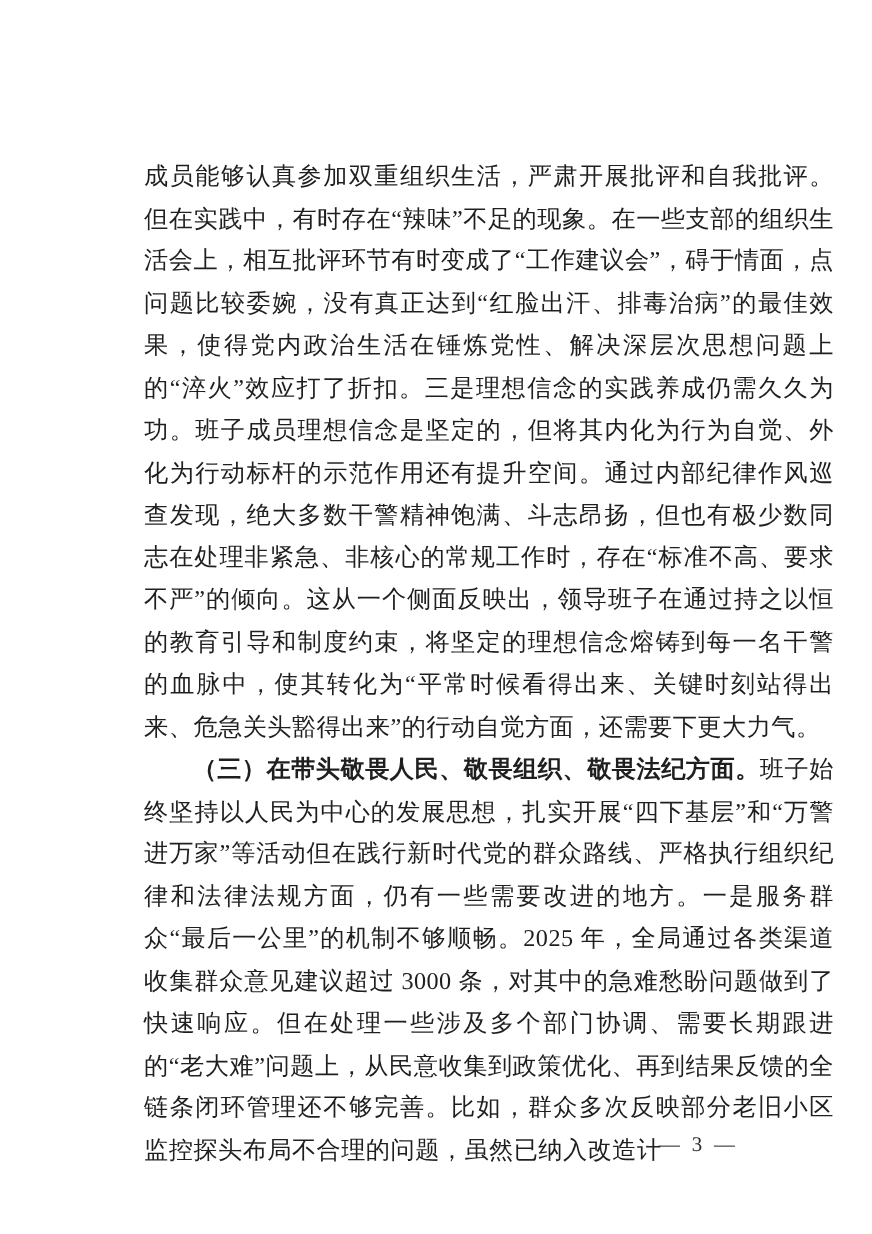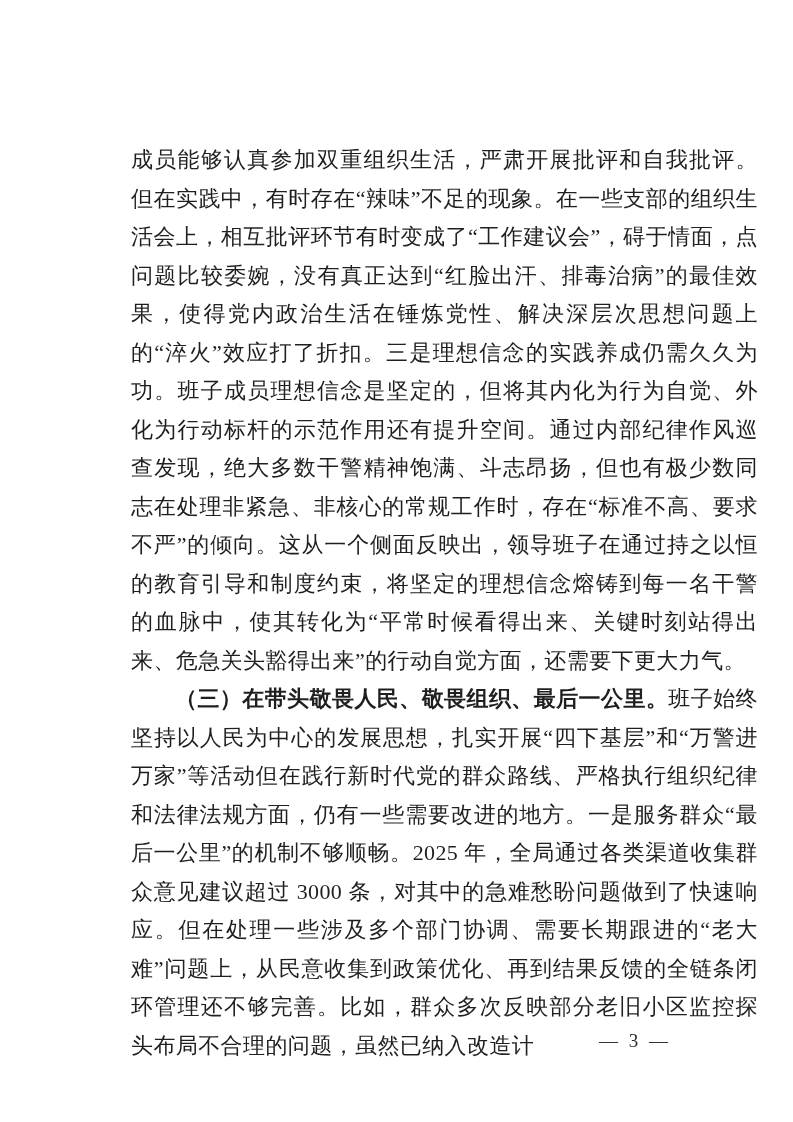--- a/index.html
+++ b/index.html
@@ -53,19 +53,19 @@
 </style>
 </head>
 <body>
 
 <div class="page">
 
   <div class="text-block">
 
     <p class="para"><span>成员能够认真参加双重组织生活，严肃开展批评和自我批评。但在实践中，有时存在“辣味”不足的现象。在一些支部的组织生活会上，相互批评环节有时变成了“工作建议会”，碍于情面，点问题比较委婉，没有真正达到“红脸出汗、排毒治病”的最佳效果，使得党内政治生活在锤炼党性、解决深层次思想问题上的“淬火”效应打了折扣。三是理想信念的实践养成仍需久久为功。班子成员理想信念是坚定的，但将其内化为行为自觉、外化为行动标杆的示范作用还有提升空间。通过内部纪律作风巡查发现，绝大多数干警精神饱满、斗志昂扬，但也有极少数同志在处理非紧急、非核心的常规工作时，存在“标准不高、要求不严”的倾向。这从一个侧面反映出，领导班子在通过持之以恒的教育引导和制度约束，将坚定的理想信念熔铸到每一名干警的血脉中，使其转化为“平常时候看得出来、关键时刻站得出来、危急关头豁得出来”的行动自觉方面，还需要下更大力气。</span></p>
 
-    <p class="para indent"><span class="section-heading">（三）在带头敬畏人民、敬畏组织、最后一公里。</span><span>班子始终坚持以人民为中心的发展思想，扎实开展“四下基层”和“万警进万家”等活动但在践行新时代党的群众路线、严格执行组织纪律和法律法规方面，仍有一些需要改进的地方。一是服务群众“最后一公里”的机制不够顺畅。2025 年，全局通过各类渠道收集群众意见建议超过 3000 条，对其中的急难愁盼问题做到了快速响应。但在处理一些涉及多个部门协调、需要长期跟进的“老大难”问题上，从民意收集到政策优化、再到结果反馈的全链条闭环管理还不够完善。比如，群众多次反映部分老旧小区监控探头布局不合理的问题，虽然已纳入改造计</span></p>
+    <p class="para indent"><span class="section-heading">（三）在带头敬畏人民、敬畏组织、敬畏法纪方面。</span><span>班子始终坚持以人民为中心的发展思想，扎实开展“四下基层”和“万警进万家”等活动但在践行新时代党的群众路线、严格执行组织纪律和法律法规方面，仍有一些需要改进的地方。一是服务群众“最后一公里”的机制不够顺畅。2025 年，全局通过各类渠道收集群众意见建议超过 3000 条，对其中的急难愁盼问题做到了快速响应。但在处理一些涉及多个部门协调、需要长期跟进的“老大难”问题上，从民意收集到政策优化、再到结果反馈的全链条闭环管理还不够完善。比如，群众多次反映部分老旧小区监控探头布局不合理的问题，虽然已纳入改造计</span></p>
 
   </div>
 
   <div class="page-number">— 3 —</div>
 
 </div>
 
 </body></html>

